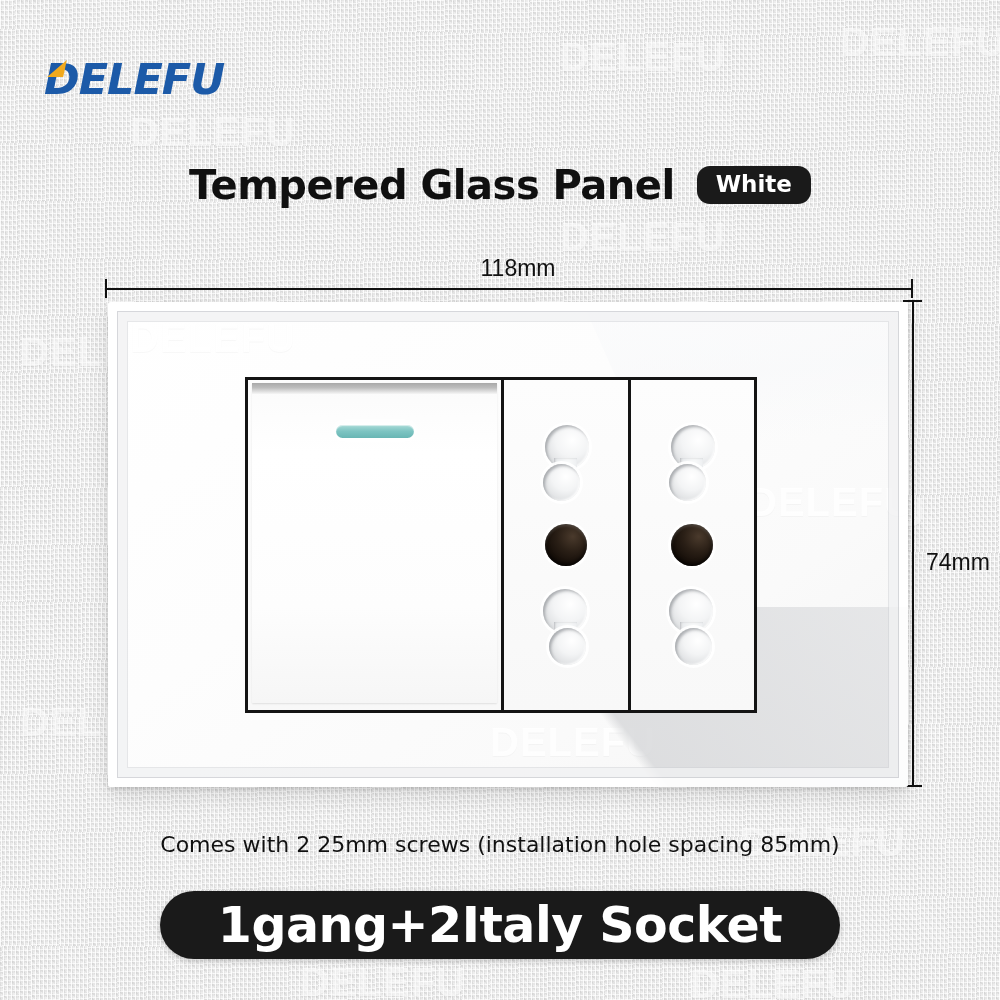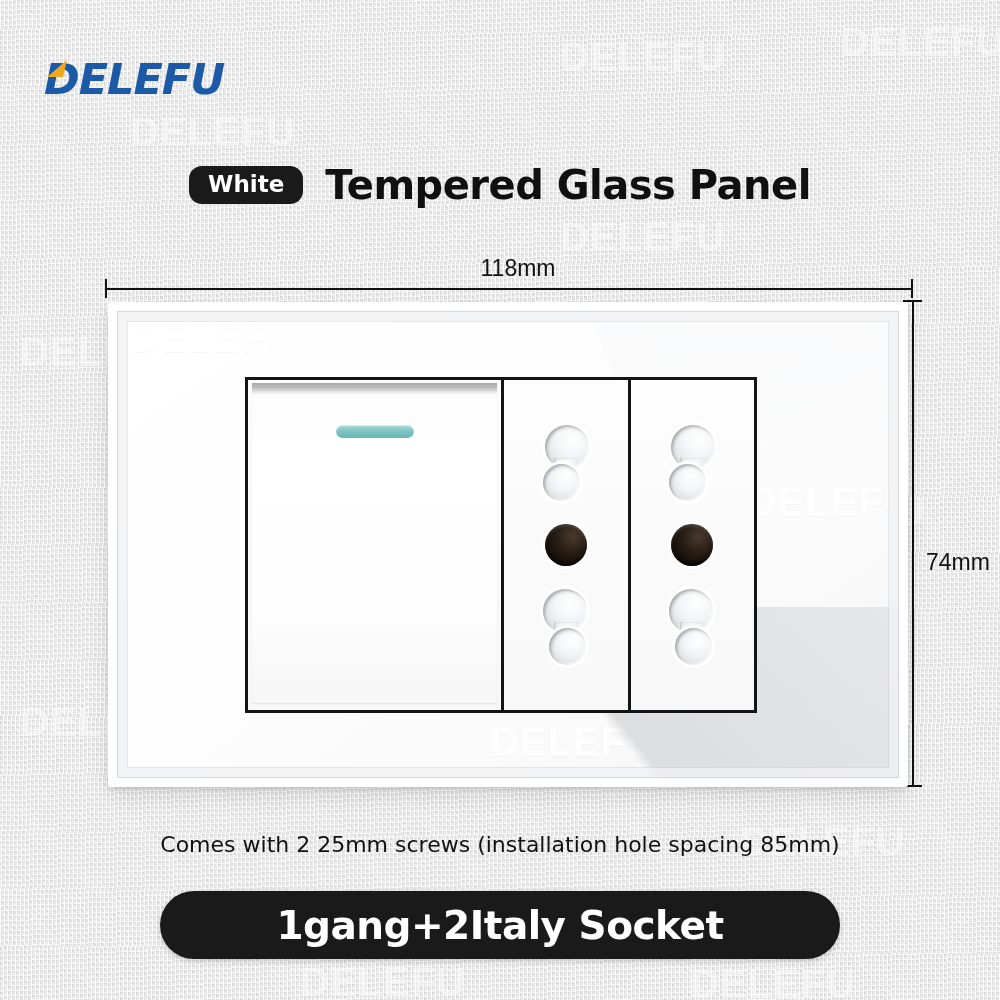--- a/index.html
+++ b/index.html
@@ -287,21 +287,21 @@
     left:160px; top:891px;
     width:680px; height:68px;
     background:#1a1a1a;
     border-radius:34px;
     display:flex; align-items:center; justify-content:center;
     box-shadow:0 2px 6px rgba(0,0,0,.18);
   }
   #banner-text {
     font-family:"DejaVu Sans", sans-serif;
     font-weight:bold;
-    font-size:39px;
+    font-size:49px;
     color:#ffffff;
     letter-spacing:-.5px;
   }
 </style>
 </head>
 <body>
 
 <div id="page">
 
   <div id="texture"></div>
@@ -318,22 +318,22 @@
       <span class="wm" style="left: 300px; top: 960px;">DELEFU</span>
       <span class="wm" style="left: 690px; top: 962px;">DELEFU</span>
     </div>
 
   <div id="logo-wrap">
     <span id="logo-accent"></span>
     <span id="logo-text">DELEFU</span>
   </div>
 
   <div id="title-row">
+    <span id="title-text">Tempered Glass Panel</span>
     <span id="color-badge">White</span>
-    <span id="title-text">Tempered Glass Panel</span>
   </div>
 
   <div id="dim-w-label">118mm</div>
   <div id="dim-w-line"></div>
 
   <div id="dim-h-line"></div>
   <div id="dim-h-label">74mm</div>
 
   <div id="panel">
       <span class="panel-wm" style="left: 640px; top: 178px;">DELEFU</span>

